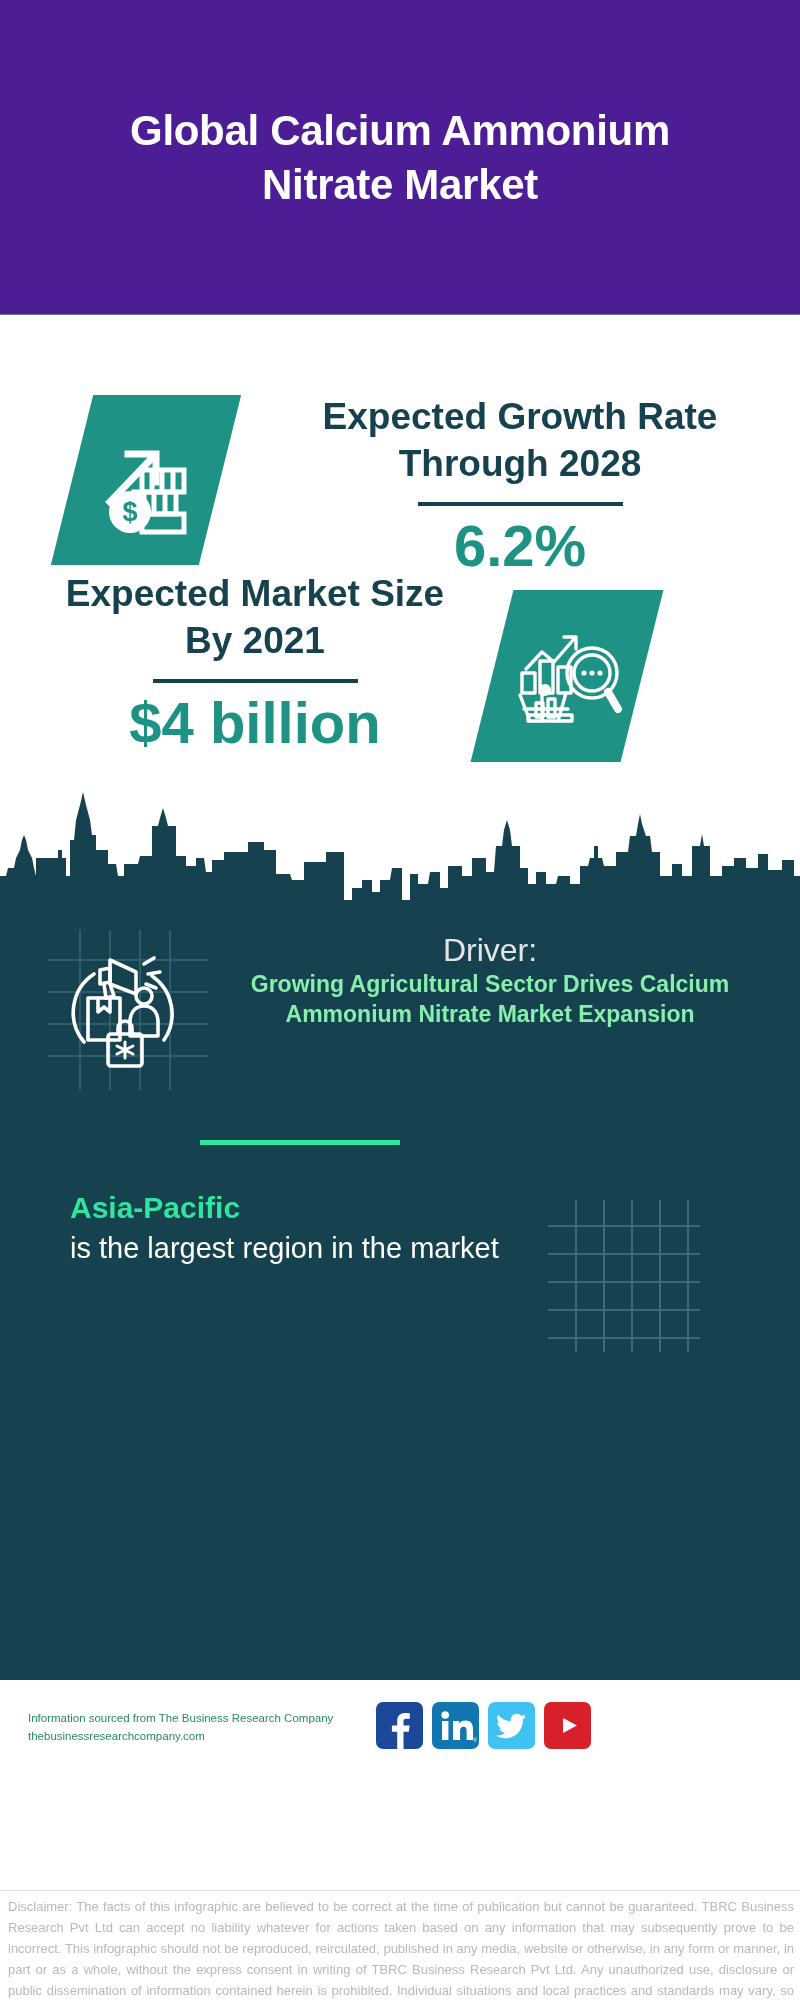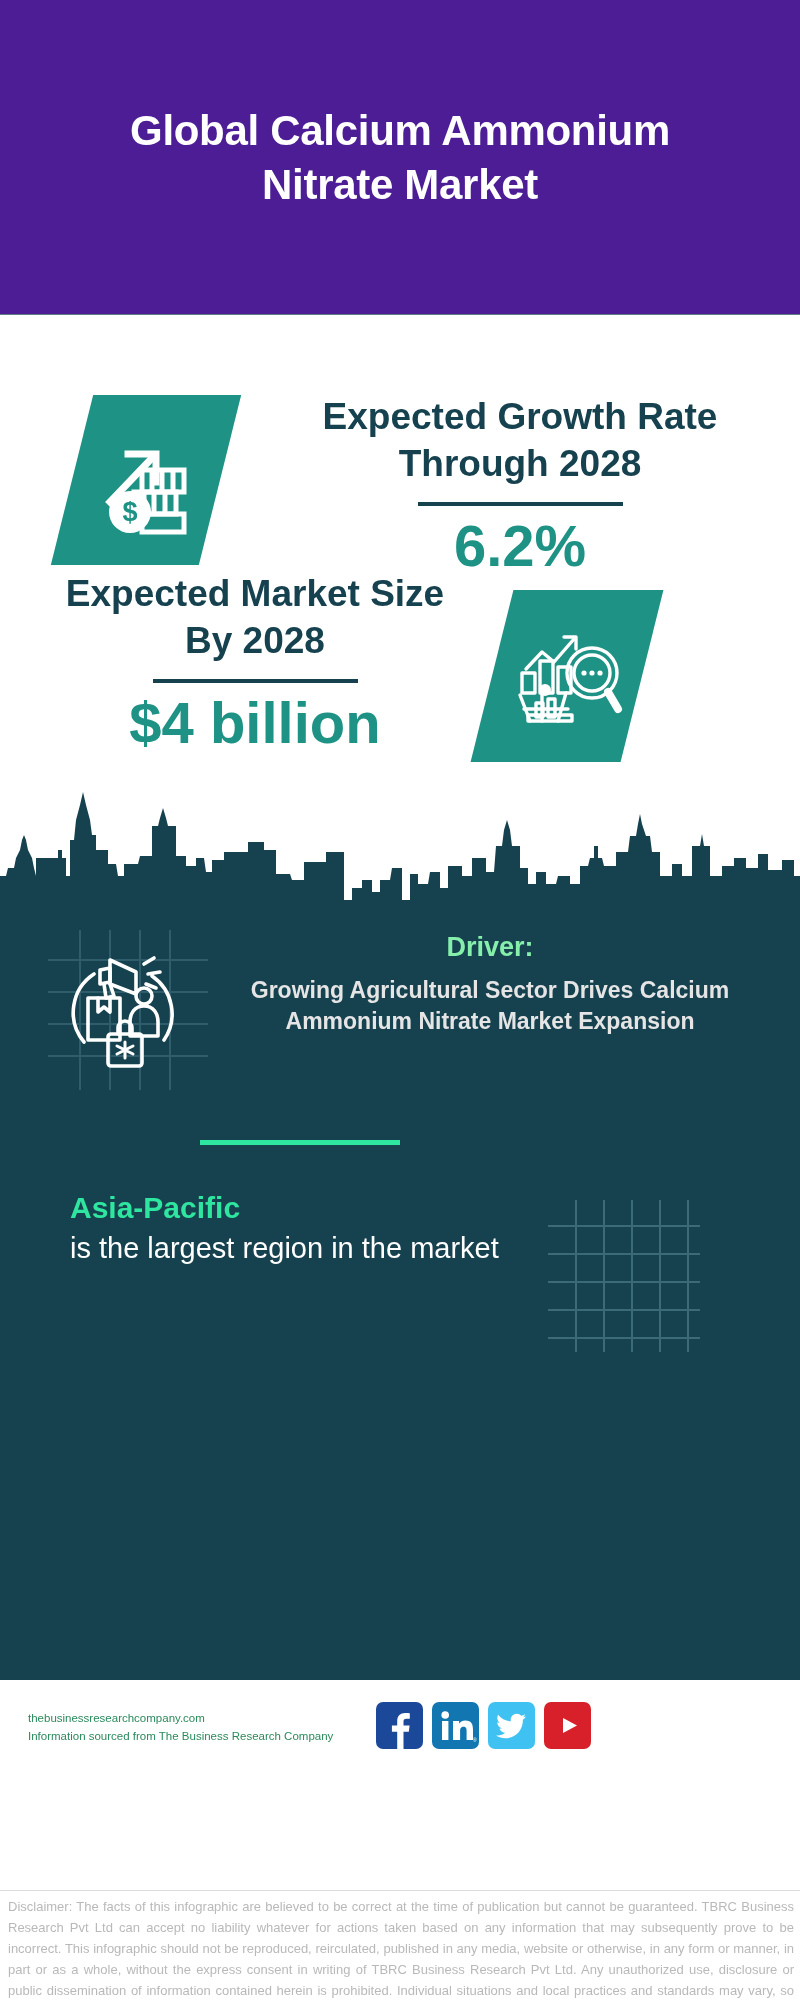--- a/index.html
+++ b/index.html
@@ -60,25 +60,25 @@
   }
 
   .driver-row{
     position:absolute;left:0;top:20px;width:800px;height:200px;
   }
   .driver-grid{position:absolute;left:48px;top:10px;width:160px;height:160px;}
   .driver-text{
     position:absolute;left:210px;top:12px;width:560px;text-align:center;
   }
   .driver-heading{
-    color:#86efac;font-weight:bold;font-size:27px;line-height:1.15;
+    color:#e5e5e5;font-weight:normal;font-size:32px;line-height:1.15;
     font-family:"Liberation Sans", sans-serif;
   }
   .driver-body{
-    color:#e5e5e5;font-weight:bold;font-size:23px;line-height:1.33;margin-top:12px;
+    color:#86efac;font-weight:bold;font-size:23px;line-height:1.33;margin-top:0;
     font-family:"Liberation Sans", sans-serif;
   }
 
   .mid-rule{
     position:absolute;left:200px;top:240px;width:200px;height:5px;background:#2ee69f;
   }
 
   .region-row{position:absolute;left:0;top:290px;width:800px;height:180px;}
   .region-text{position:absolute;left:70px;top:0;width:470px;text-align:left;}
   .region-heading{
@@ -153,21 +153,21 @@
       </div>
     </div>
 
     <div class="stat" style="left:290px;top:78px;width:460px;">
       <div class="stat-label">Expected Growth Rate Through 2028</div>
       <div class="stat-rule" style="width:205px;"></div>
       <div class="stat-value">6.2%</div>
     </div>
 
     <div class="stat" style="left:55px;top:255px;width:400px;">
-      <div class="stat-label">Expected Market Size By 2028</div>
+      <div class="stat-label">Expected Market Size By 2021</div>
       <div class="stat-rule" style="width:205px;"></div>
       <div class="stat-value">$4 billion</div>
     </div>
 
     <div class="para" style="left:492px;top:275px;width:150px;height:172px;">
       <div class="para-inner">
         <svg width="118" height="118" viewBox="0 0 118 118">
           <g fill="none" stroke="#ffffff" stroke-width="3.4" stroke-linecap="round" stroke-linejoin="round">
             <path d="M18 52 L34 35 L46 45 L66 22"></path>
             <path d="M56 20 L68 20 L68 32"></path>
@@ -262,22 +262,22 @@
             <path d="M28 0 V152 M56 0 V152 M84 0 V152 M112 0 V152 M140 0 V152"></path>
             <path d="M0 26 H152 M0 54 H152 M0 82 H152 M0 110 H152 M0 138 H152"></path>
           </g>
         </svg>
       </div>
     </div>
   </div>
 
   <div class="footer">
     <div class="footer-src">
+      <div>Information sourced from The Business Research Company</div>
       <div>thebusinessresearchcompany.com</div>
-      <div>Information sourced from The Business Research Company</div>
     </div>
 
     <div class="socials">
       <div class="sicon s-fb">
         <svg width="47" height="47" viewBox="0 0 47 47">
           <path fill="#ffffff" d="M27.5 47V29.8h5.3l0.8-6.2h-6.1v-3.9c0-1.8 0.5-3 3.1-3h3.2v-5.5c-0.6-0.1-2.5-0.3-4.7-0.3
             c-4.7 0-7.9 2.8-7.9 8.1v4.6h-5.3v6.2h5.3V47H27.5z"></path>
         </svg>
       </div>
       <div class="sicon s-li">

